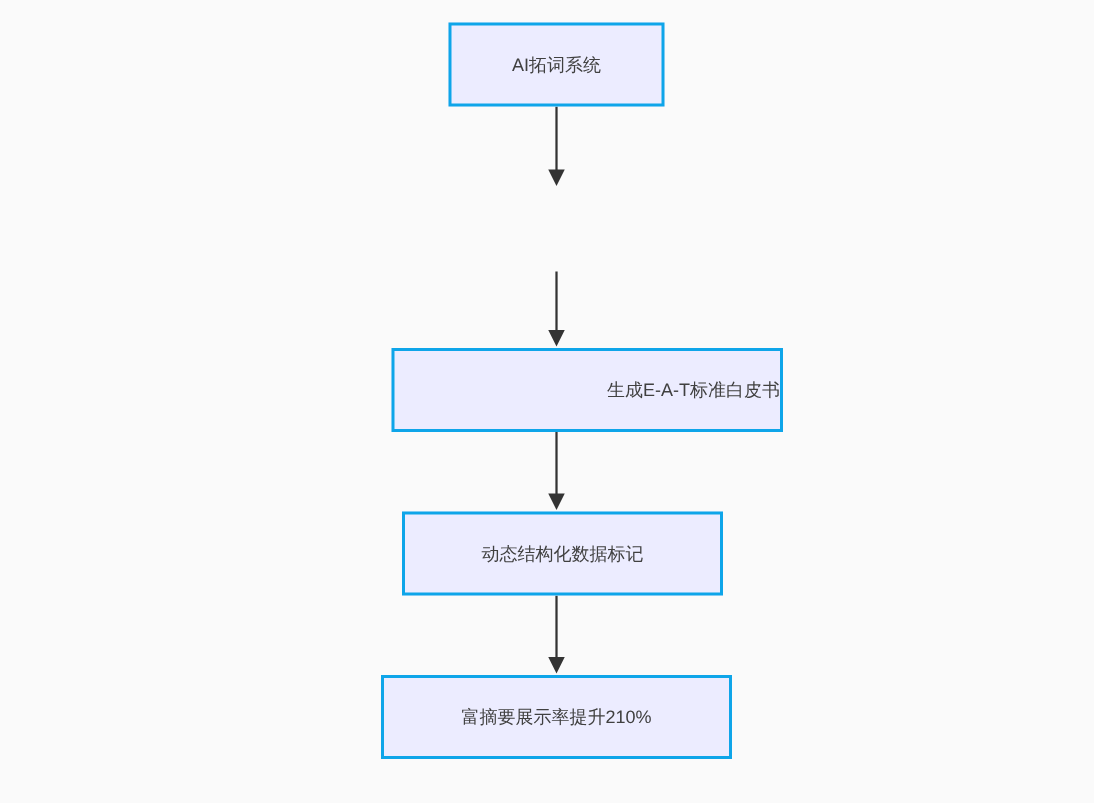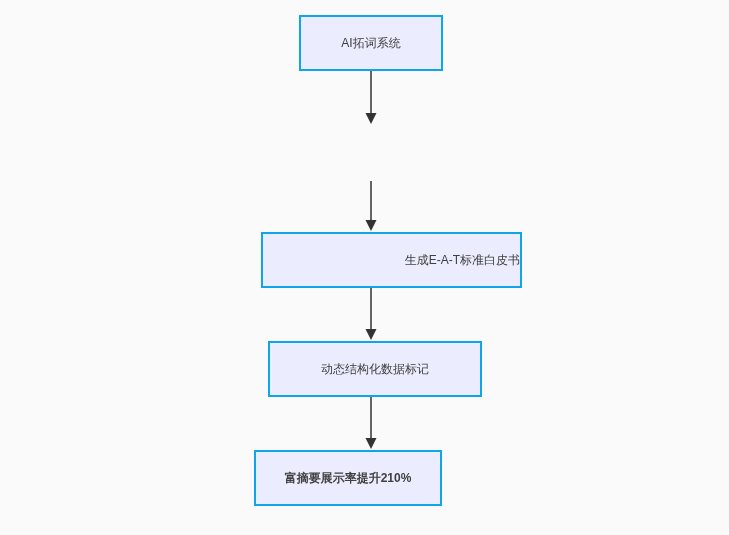--- a/index.html
+++ b/index.html
@@ -28,21 +28,21 @@
     display: flex;
     align-items: center;
     justify-content: center;
     text-align: center;
     white-space: nowrap;
   }
   .node-1 { left: 299px; top: 15px;  width: 144px; height: 56px; }
   .node-2 { left: 275px; top: 125px; width: 186px; height: 56px; }
   .node-3 { left: 261px; top: 232px; width: 261px; height: 56px; justify-content: flex-end; }
   .node-4 { left: 268px; top: 341px; width: 214px; height: 56px; }
-  .node-5 { left: 254px; top: 450px; width: 188px; height: 56px; font-weight: bold; }
+  .node-5 { left: 254px; top: 450px; width: 234px; height: 56px; }
   .edges {
     position: absolute;
     left: 0;
     top: 0;
     pointer-events: none;
   }
 </style>
 </head>
 <body>
 

